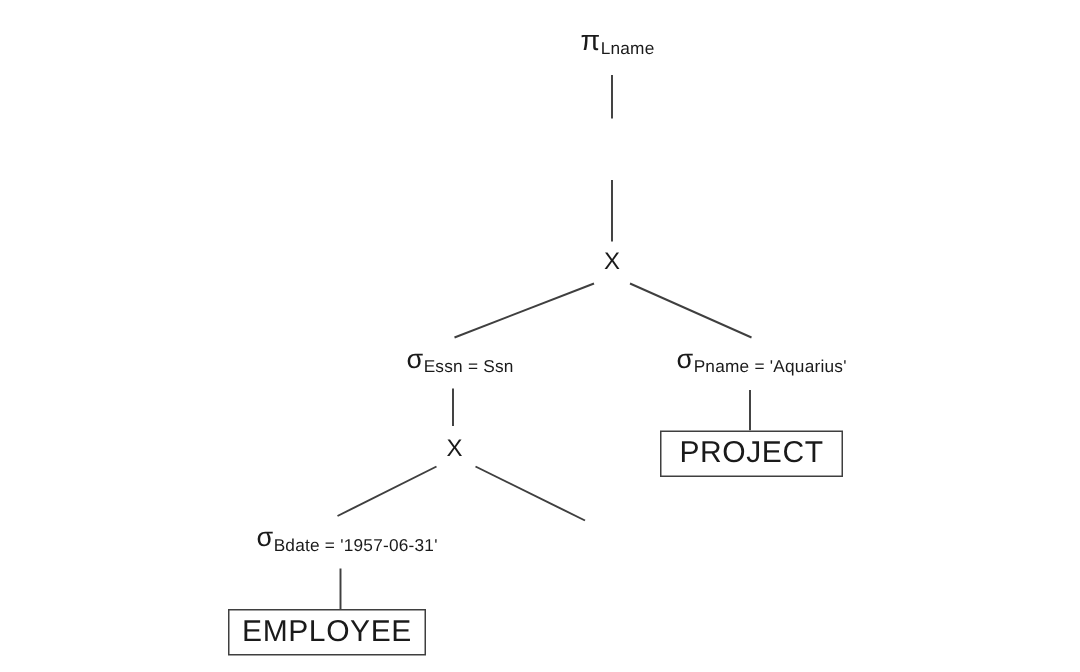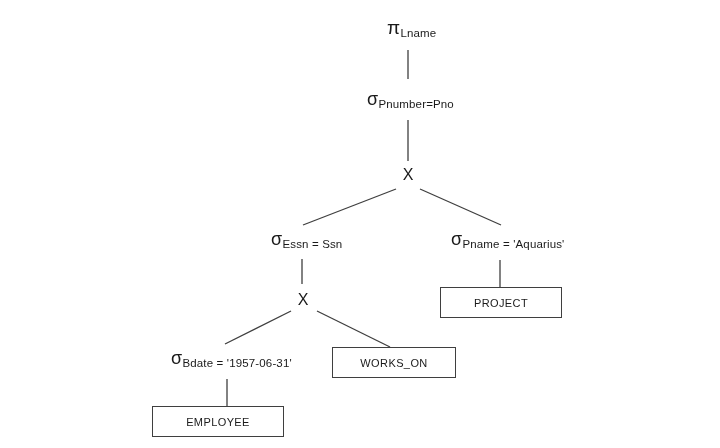--- a/index.html
+++ b/index.html
@@ -45,21 +45,21 @@
     font-size: 16px;
     transform: translateX(-50%);
   }
   .relation-box {
     position: absolute;
     border: 1.4px solid var(--line, #3f3f3f);
     background: var(--bg, #ffffff);
     display: flex;
     align-items: center;
     justify-content: center;
-    font-size: 11px;
+    font-size: 20px;
     letter-spacing: 0.4px;
   }
 </style>
 </head>
 <body>
 
 <div class="canvas">
 
   <svg class="edges" viewBox="0 0 720 448" aria-hidden="true">
     <line x1="408" y1="50" x2="408" y2="79"></line>
@@ -70,39 +70,35 @@
     <line x1="500" y1="260" x2="500" y2="287"></line>
     <line x1="291" y1="311" x2="225" y2="344"></line>
     <line x1="317" y1="311" x2="390" y2="347"></line>
     <line x1="227" y1="379" x2="227" y2="406"></line>
   </svg>
 
   <div class="node" style="left:387px; top:18px;">
     <span class="op pi-op">π</span><span class="opsub">Lname</span>
   </div>
 
-  <div class="node" style="left:367px; top:90px;">
-    <span class="op">σ</span><span class="opsub">Pnumber=Pno</span>
-  </div>
 
   <div class="cross" style="left:408px; top:166px;">X</div>
 
   <div class="node" style="left:271px; top:230px;">
     <span class="op">σ</span><span class="opsub">Essn = Ssn</span>
   </div>
 
   <div class="node" style="left:451px; top:230px;">
     <span class="op">σ</span><span class="opsub">Pname = 'Aquarius'</span>
   </div>
 
   <div class="cross" style="left:303px; top:291px;">X</div>
 
   <div class="node" style="left:171px; top:349px;">
     <span class="op">σ</span><span class="opsub">Bdate = '1957-06-31'</span>
   </div>
 
   <div class="relation-box" style="left:440px; top:287px; width:120px; height:29px;">PROJECT</div>
 
-  <div class="relation-box" style="left:332px; top:347px; width:122px; height:29px;">WORKS_ON</div>
 
   <div class="relation-box" style="left:152px; top:406px; width:130px; height:29px;">EMPLOYEE</div>
 
 </div>
 
 </body></html>

